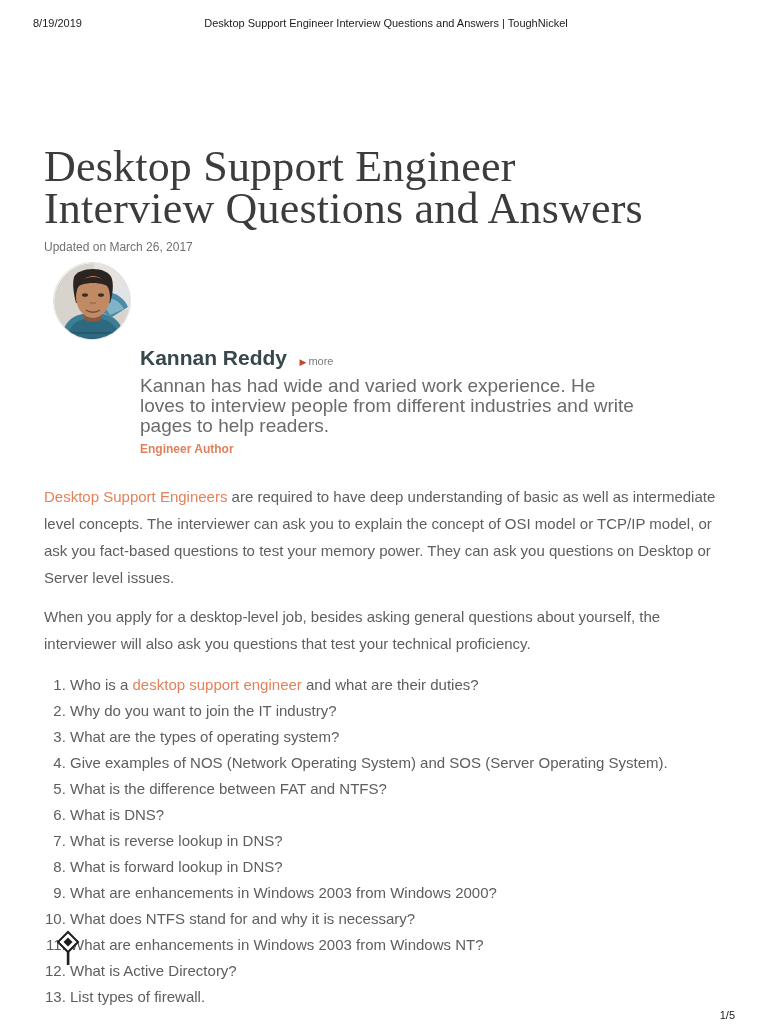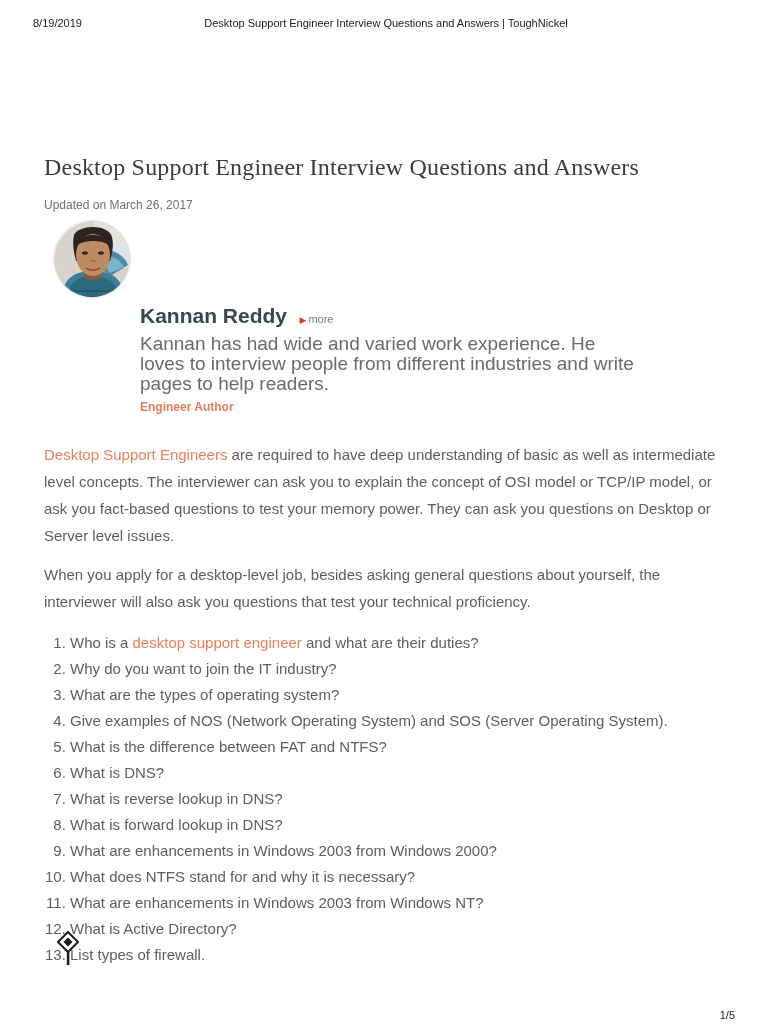--- a/index.html
+++ b/index.html
@@ -22,21 +22,21 @@
   }
   .print-footer { bottom: 15px; }
   .print-footer .pf-page { position: absolute; right: 0; top: 0; }
 
   
   .content { padding: 146px 44px 0 44px; }
 
   h1.article-title {
     font-family: "Liberation Serif", serif;
     font-weight: 400;
-    font-size: 24px;
+    font-size: 44px;
     line-height: 42px;
     color: #3c3c3c;
     letter-spacing: 0.2px;
     max-width: 650px;
   }
   .updated {
     margin-top: 10px;
     font-size: 12px;
     font-weight: 400;
     color: #707070;

